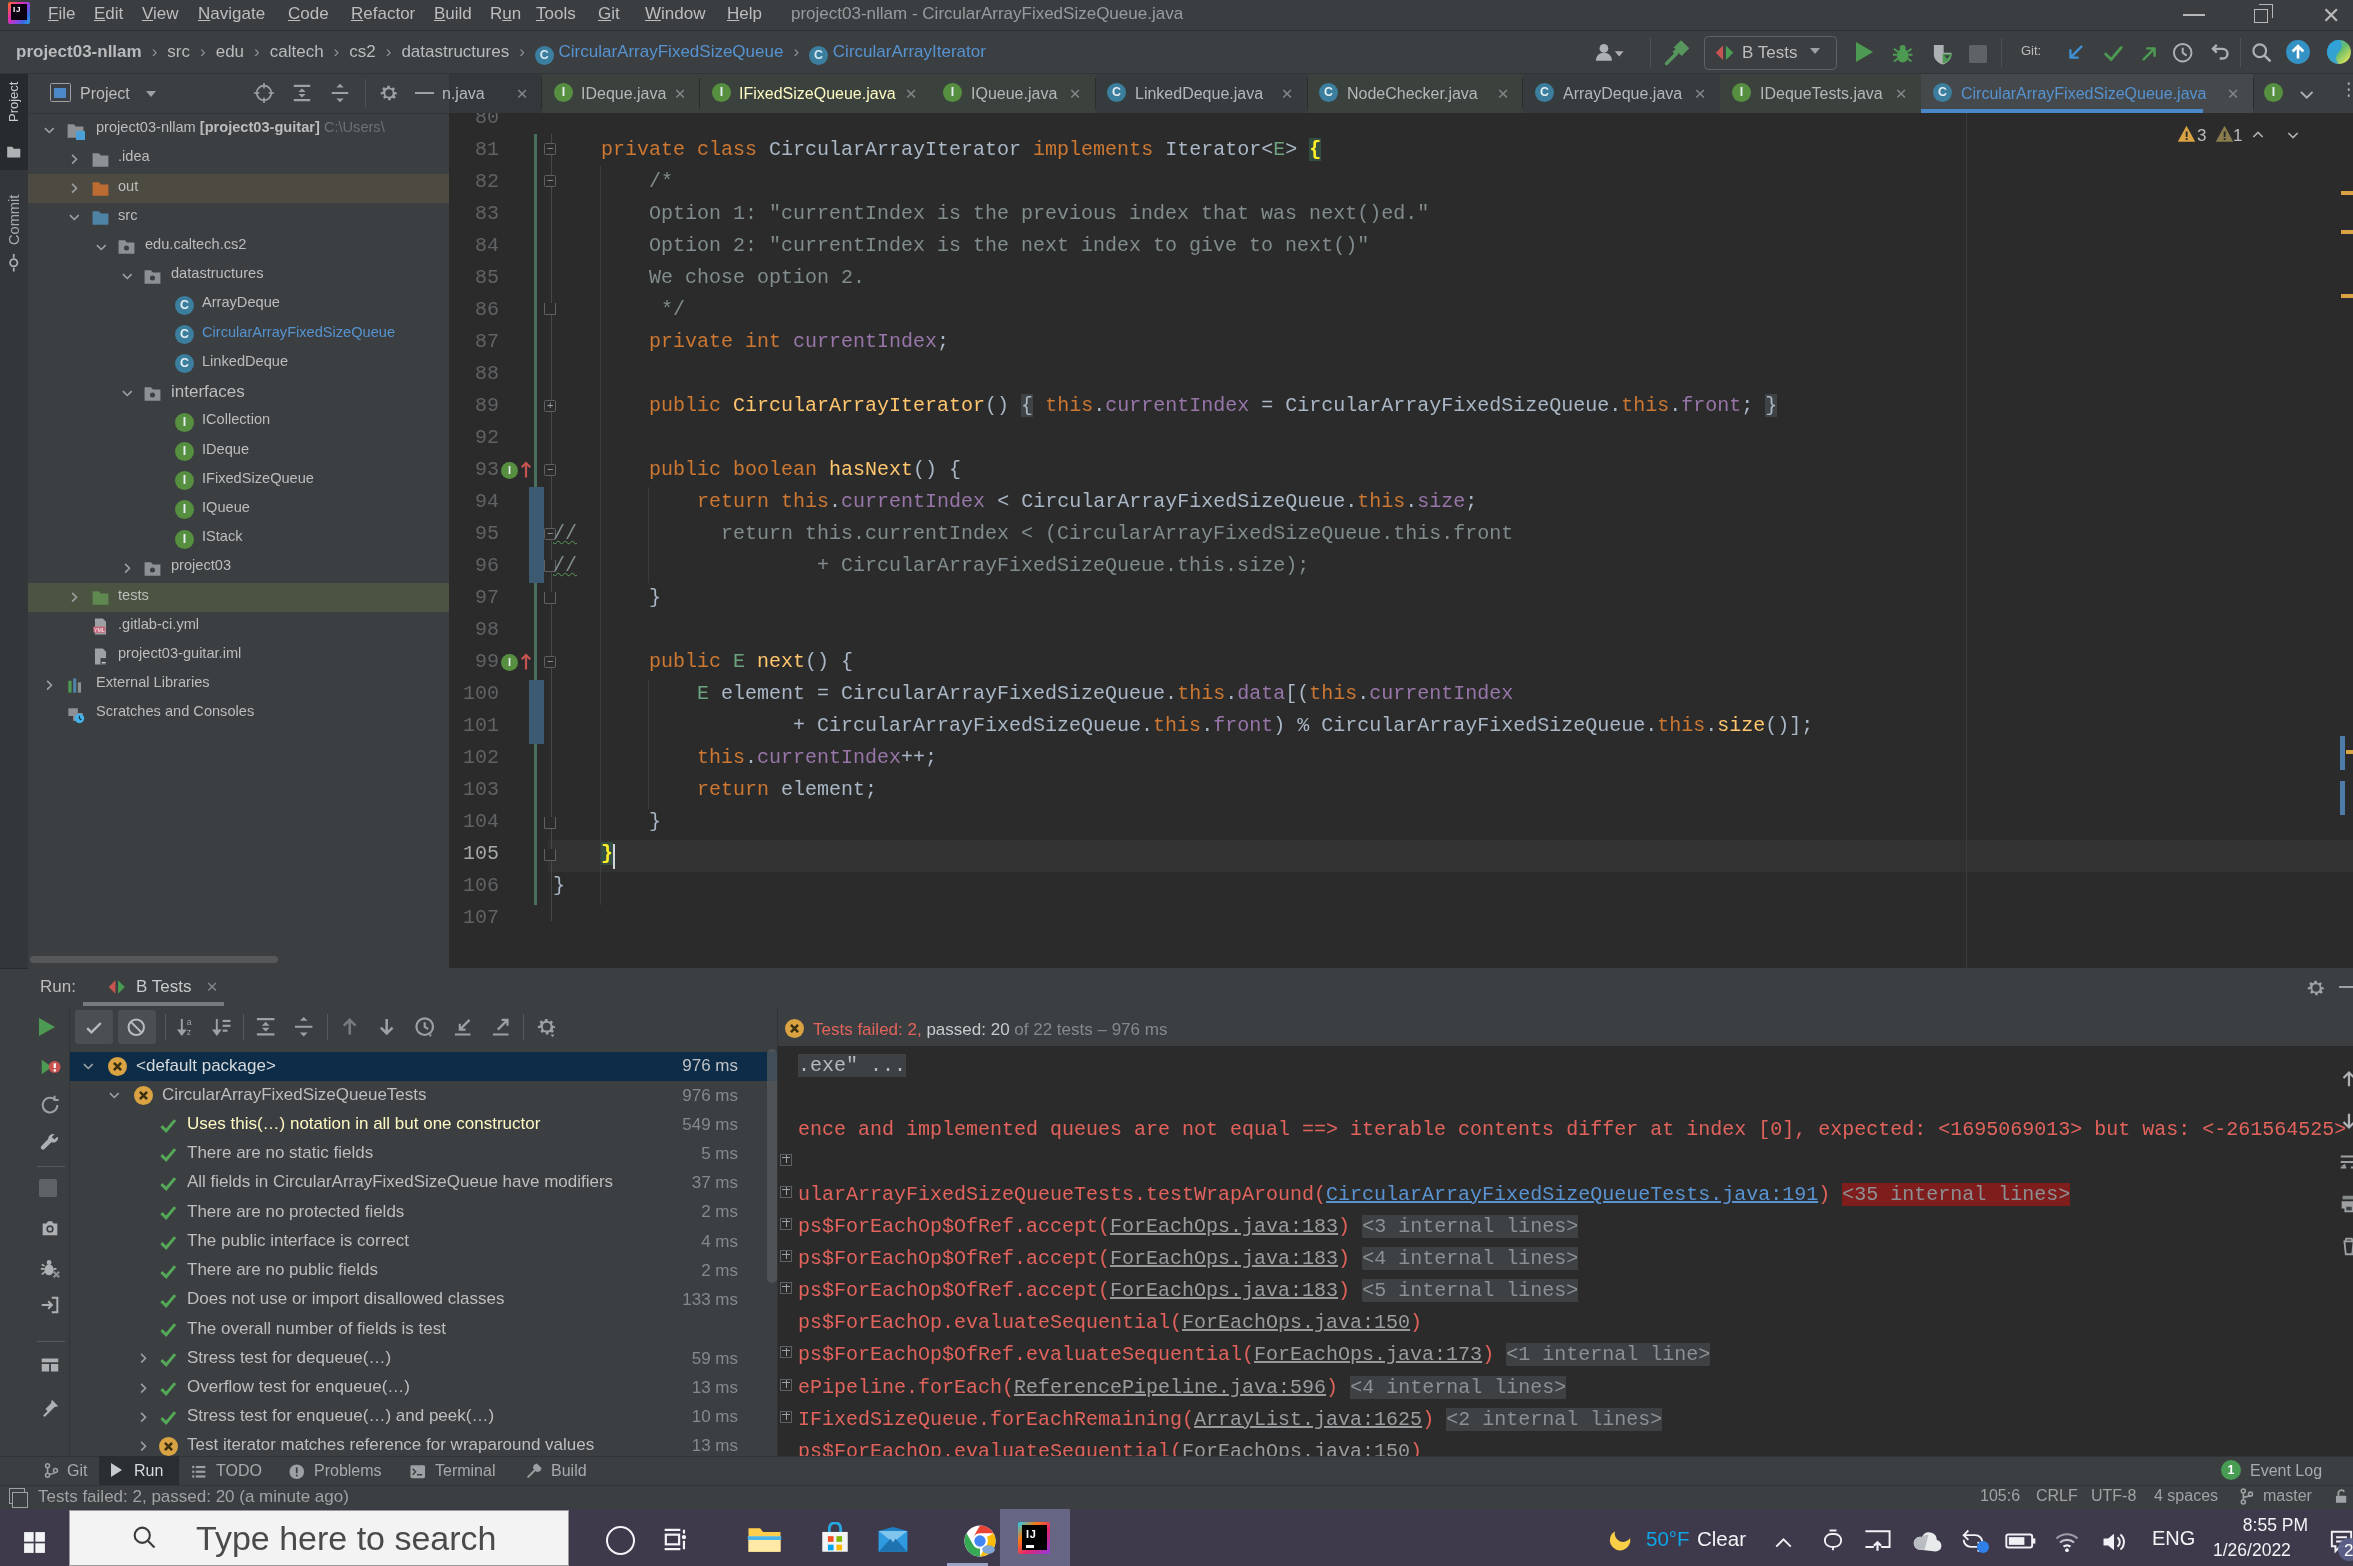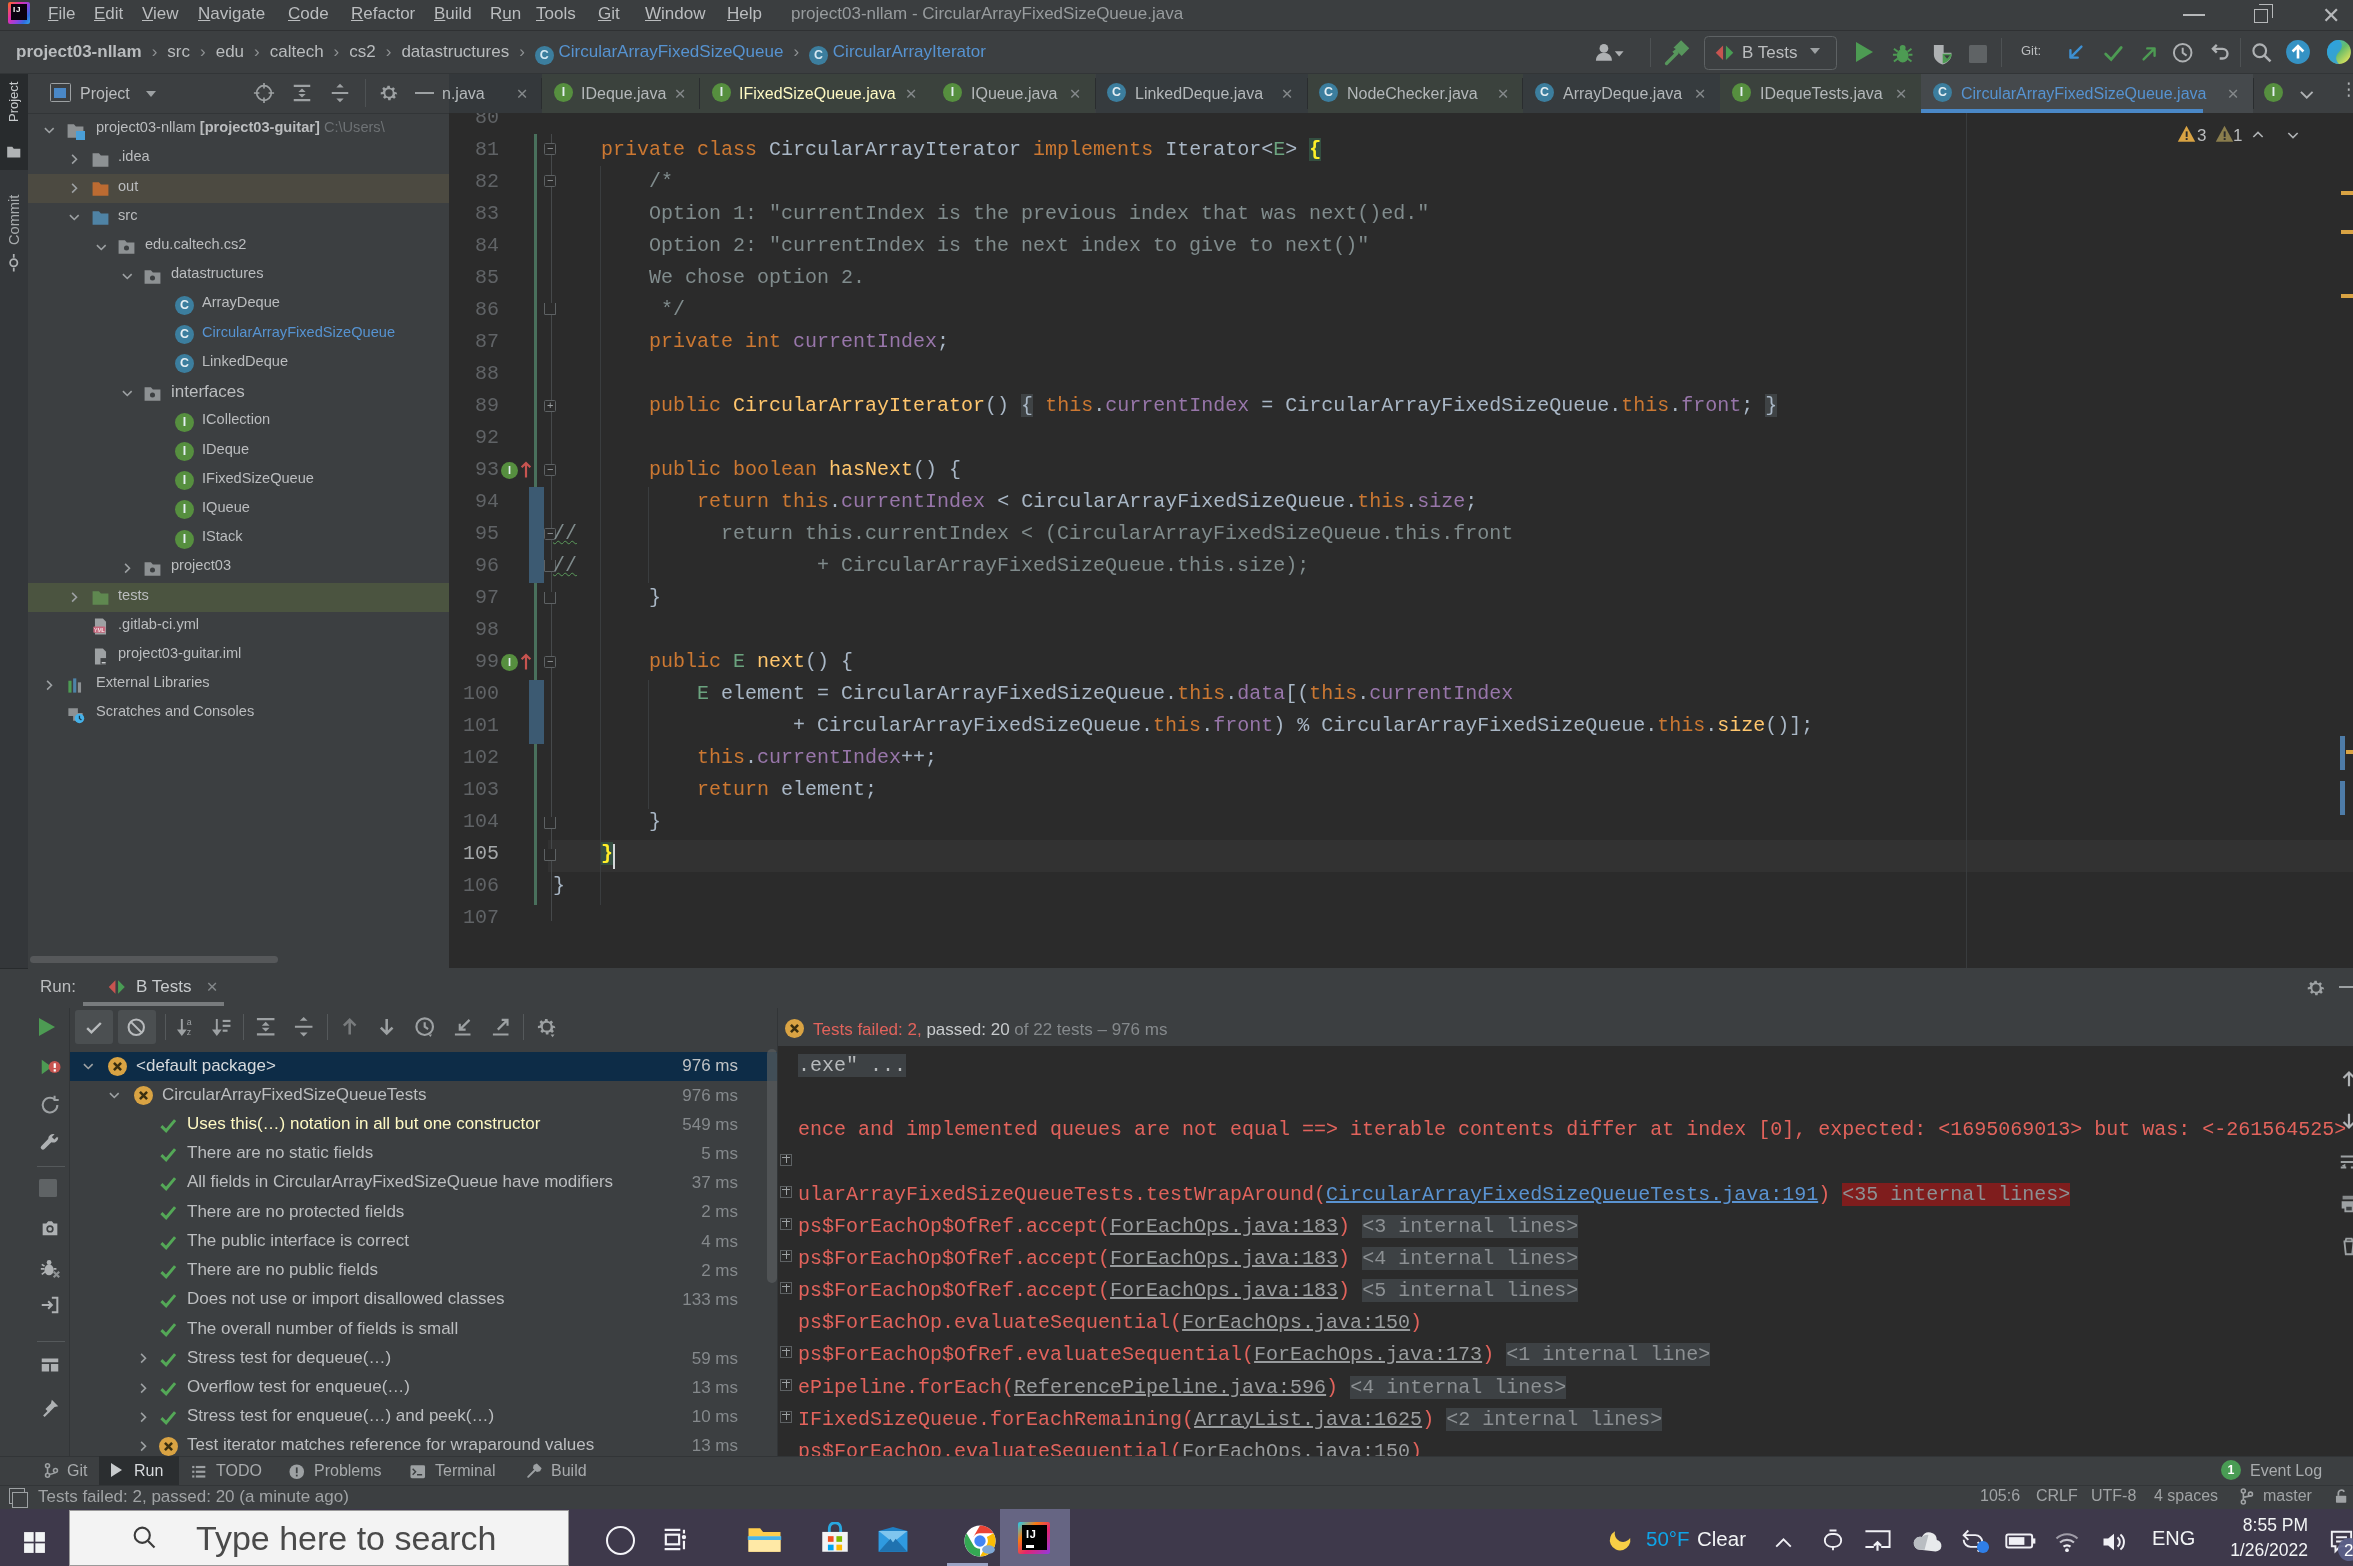--- a/index.html
+++ b/index.html
@@ -551,21 +551,21 @@
 <div class="ab" style="left:187px;top:1260px;font-size:17px;color:#bcbec0;white-space:nowrap">There are no public fields</div>
 <div class="ab" style="left:665px;top:1261px;font-size:17px;color:#85898c;width:73px;text-align:right">2 ms</div>
 <svg class="ab" style="left:158px;top:1290px" width="20.5" height="20.5" viewBox="0 0 24 24">
     <path d="M4 13 l5.5 5.5 L20 6" stroke="#54a857" stroke-width="3.4" fill="none"></path>
   </svg>
 <div class="ab" style="left:187px;top:1289px;font-size:17px;color:#bcbec0;white-space:nowrap">Does not use or import disallowed classes</div>
 <div class="ab" style="left:665px;top:1290px;font-size:17px;color:#85898c;width:73px;text-align:right">133 ms</div>
 <svg class="ab" style="left:158px;top:1319px" width="20.5" height="20.5" viewBox="0 0 24 24">
     <path d="M4 13 l5.5 5.5 L20 6" stroke="#54a857" stroke-width="3.4" fill="none"></path>
   </svg>
-<div class="ab" style="left:187px;top:1319px;font-size:17px;color:#bcbec0;white-space:nowrap">The overall number of fields is small</div>
+<div class="ab" style="left:187px;top:1319px;font-size:17px;color:#bcbec0;white-space:nowrap">The overall number of fields is test</div>
 <svg class="ab" style="left:136px;top:1351px" width="14.6" height="14.6" viewBox="0 0 20 20">
     <path d="M7 4 L13 10 L7 16" stroke="#9da1a3" stroke-width="2.2" fill="none"></path>
   </svg>
 <svg class="ab" style="left:158px;top:1349px" width="20.5" height="20.5" viewBox="0 0 24 24">
     <path d="M4 13 l5.5 5.5 L20 6" stroke="#54a857" stroke-width="3.4" fill="none"></path>
   </svg>
 <div class="ab" style="left:187px;top:1348px;font-size:17px;color:#bcbec0;white-space:nowrap">Stress test for dequeue(…)</div>
 <div class="ab" style="left:665px;top:1349px;font-size:17px;color:#85898c;width:73px;text-align:right">59 ms</div>
 <svg class="ab" style="left:136px;top:1381px" width="14.6" height="14.6" viewBox="0 0 20 20">
     <path d="M7 4 L13 10 L7 16" stroke="#9da1a3" stroke-width="2.2" fill="none"></path>
@@ -798,19 +798,19 @@
 <path d="M6 12.5 a9 9 0 0 1 12 0" stroke-width="1.8" opacity=".75"></path>
 <path d="M9 16 a5 5 0 0 1 6 0" stroke-width="1.8"></path>
     <circle cx="12" cy="19" r="1.6" fill="#f0f0f5" stroke="none"></circle>
   </svg>
 <svg class="ab" style="left:2100px;top:1528px" width="28" height="28" viewBox="0 0 24 24" fill="#f0f0f5">
 <path d="M3 9 h4 l5-4 v14 l-5-4 H3 z"></path>
 <path d="M15 8 a5 5 0 0 1 0 8 M17.5 5.5 a8.5 8.5 0 0 1 0 13" stroke="#f0f0f5" stroke-width="1.7" fill="none"></path>
   </svg>
 <div class="ab" style="left:2152px;top:1527px;font-size:20px;color:#f2f4f5">ENG</div>
 <div class="ab" style="left:2213px;top:1515px;width:95px;text-align:right;font-size:17.5px;color:#f2f4f5">8:55 PM</div>
-<div class="ab" style="left:2213px;top:1540px;width:95px;text-align:right;font-size:17.5px;color:#f2f4f5">1/26/2022</div>
+<div class="ab" style="left:2213px;top:1540px;width:95px;font-size:17.5px;color:#f2f4f5">1/26/2022</div>
 <svg class="ab" style="left:2327px;top:1527px" width="29" height="29" viewBox="0 0 24 24" fill="none" stroke="#f0f0f5" stroke-width="1.6">
 <path d="M4 4 h16 v12 h-9 l-4 4 v-4 H4 z"></path>
     <path d="M7.5 8.5 h9 M7.5 12 h6"></path>
   </svg>
 <div class="ab" style="left:2338px;top:1538px;width:23.4px;height:23.4px;border-radius:50%;background:#5b5f88;opacity:.95"></div>
 <div class="ab" style="left:2344px;top:1541px;font-size:17px;color:#fff">2</div>
 
 </body></html>

